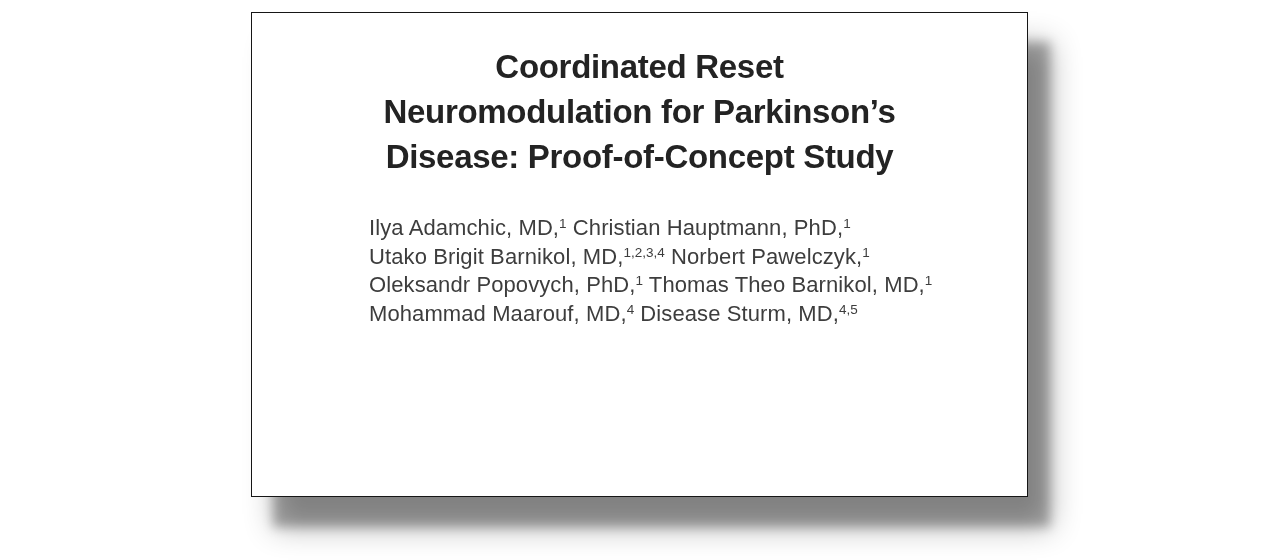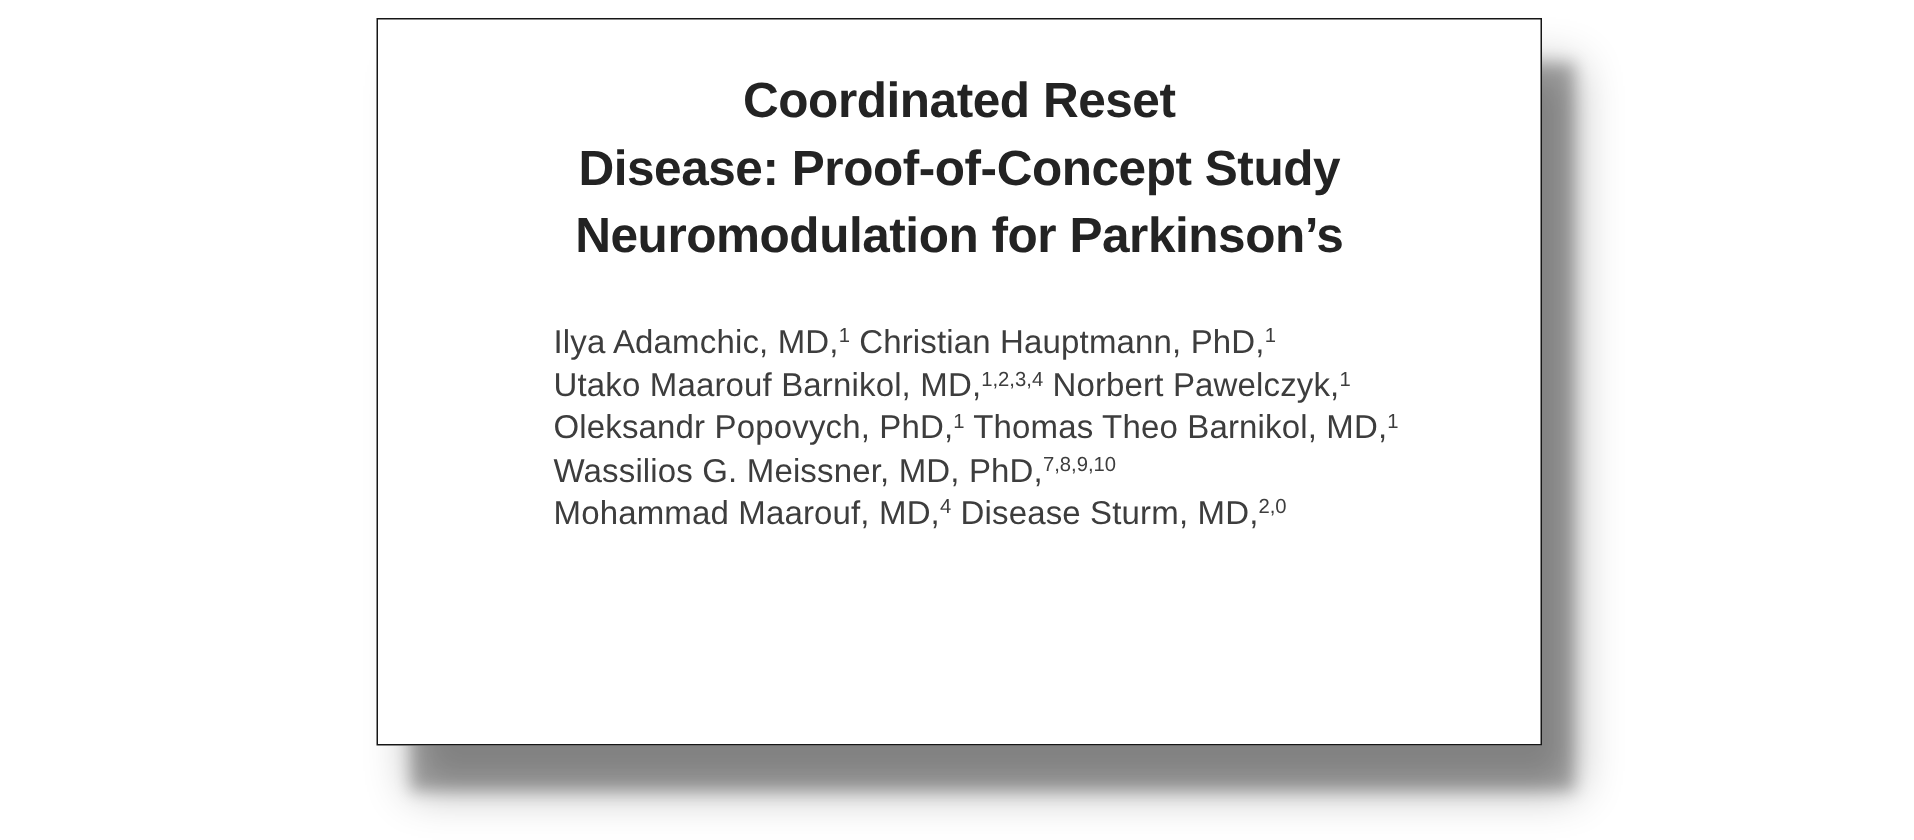--- a/index.html
+++ b/index.html
@@ -61,24 +61,23 @@
     letter-spacing: 0;
   }
 </style>
 </head>
 <body>
 
 <div class="stage">
   <div class="paper-card">
     <h1 class="paper-title">
         <div class="title-line">Coordinated Reset</div>
+        <div class="title-line">Neuromodulation for Parkinson’s</div>
         <div class="title-line">Disease: Proof-of-Concept Study</div>
-        <div class="title-line">Neuromodulation for Parkinson’s</div>
       </h1>
     <div class="author-list">
         <div class="author-line"><span>Ilya Adamchic, MD,</span><sup>1</sup><span> Christian Hauptmann, PhD,</span><sup>1</sup></div>
-        <div class="author-line"><span>Utako Maarouf Barnikol, MD,</span><sup>1,2,3,4</sup><span> Norbert Pawelczyk,</span><sup>1</sup></div>
+        <div class="author-line"><span>Utako Brigit Barnikol, MD,</span><sup>1,2,3,4</sup><span> Norbert Pawelczyk,</span><sup>1</sup></div>
         <div class="author-line"><span>Oleksandr Popovych, PhD,</span><sup>1</sup><span> Thomas Theo Barnikol, MD,</span><sup>1</sup></div>
-        <div class="author-line"><span>Wassilios G. Meissner, MD, PhD,</span><sup>7,8,9,10</sup></div>
-        <div class="author-line"><span>Mohammad Maarouf, MD,</span><sup>4</sup><span> Disease Sturm, MD,</span><sup>2,0</sup></div>
+        <div class="author-line"><span>Mohammad Maarouf, MD,</span><sup>4</sup><span> Disease Sturm, MD,</span><sup>4,5</sup></div>
       </div>
   </div>
 </div>
 
 </body></html>

